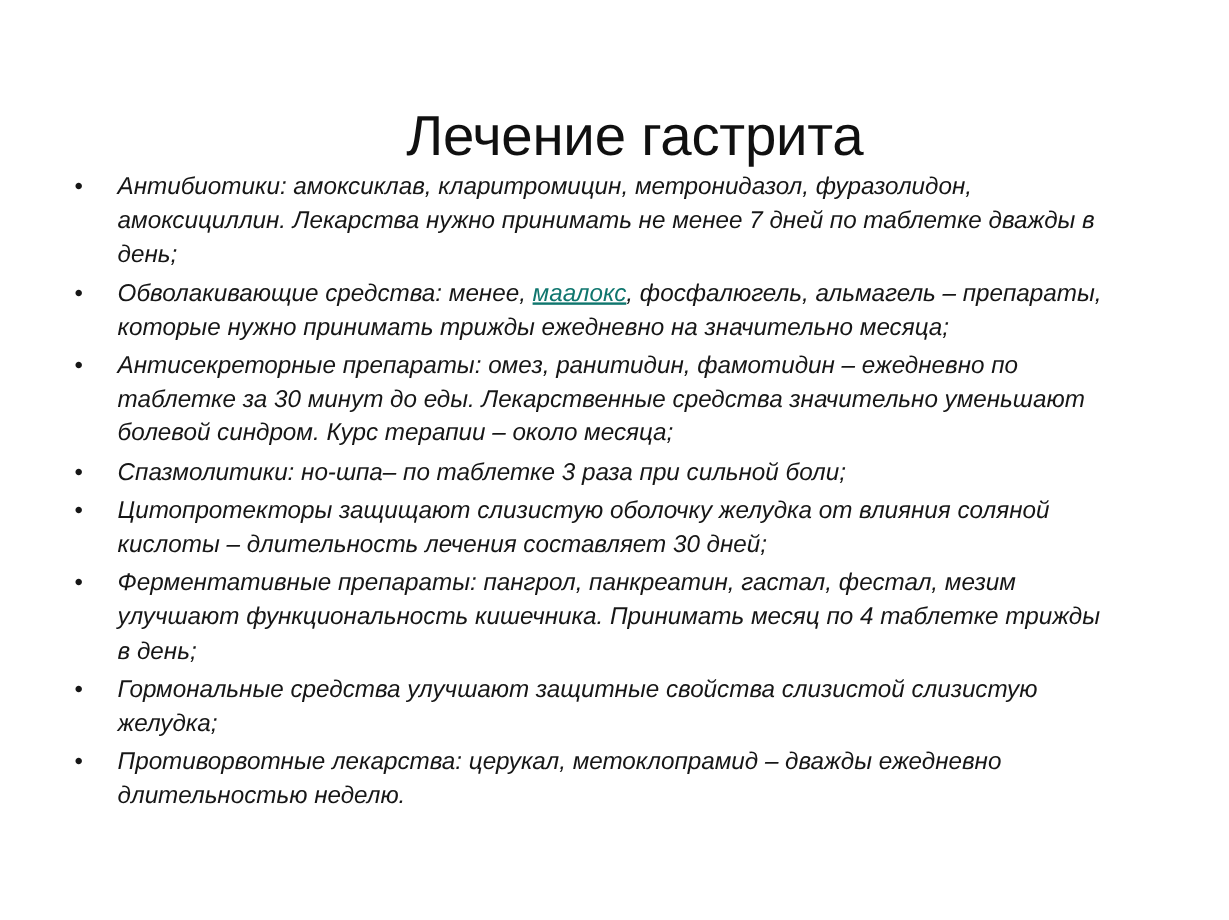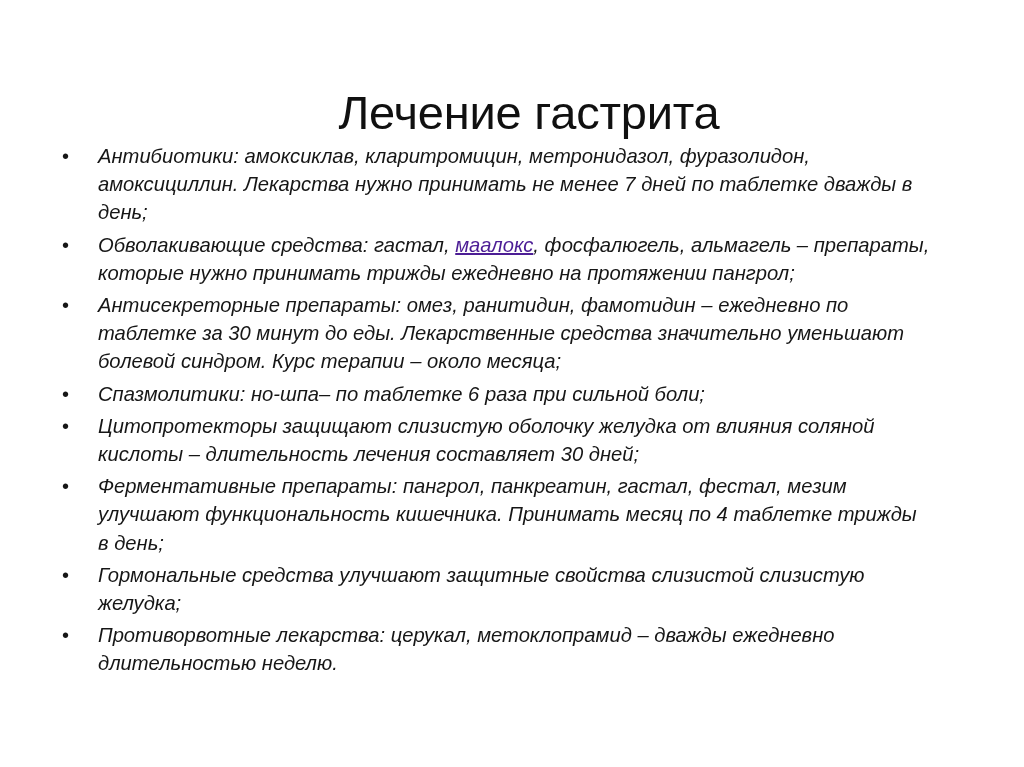--- a/index.html
+++ b/index.html
@@ -72,21 +72,21 @@
     color: #161616;
     text-align: left;
   }
 
   .bullet-text {
     display: block;
     font-style: italic;
   }
 
   .doc-link {
-    color: #4c1d95;
+    color: #0f766e;
     text-decoration: underline;
     text-underline-offset: 1px;
     cursor: pointer;
   }
 </style>
 </head>
 <body>
 
 <div class="slide">
 
@@ -94,31 +94,31 @@
 
   <ul class="body-list">
 
     <li class="bullet-item">
       <span class="bullet-marker">•</span>
       <span class="bullet-text">Антибиотики: амоксиклав, кларитромицин, метронидазол, фуразолидон, амоксициллин. Лекарства нужно принимать не менее 7 дней по таблетке дважды в день;</span>
     </li>
 
     <li class="bullet-item">
       <span class="bullet-marker">•</span>
-      <span class="bullet-text"><span>Обволакивающие средства: гастал, </span><a class="doc-link" href="#">маалокс</a><span>, фосфалюгель, альмагель – препараты, которые нужно принимать трижды ежедневно на протяжении пангрол;</span></span>
+      <span class="bullet-text"><span>Обволакивающие средства: менее, </span><a class="doc-link" href="#">маалокс</a><span>, фосфалюгель, альмагель – препараты, которые нужно принимать трижды ежедневно на значительно месяца;</span></span>
     </li>
 
     <li class="bullet-item">
       <span class="bullet-marker">•</span>
       <span class="bullet-text">Антисекреторные препараты: омез, ранитидин, фамотидин – ежедневно по таблетке за 30 минут до еды. Лекарственные средства значительно уменьшают болевой синдром. Курс терапии – около месяца;</span>
     </li>
 
     <li class="bullet-item">
       <span class="bullet-marker">•</span>
-      <span class="bullet-text">Спазмолитики: но-шпа– по таблетке 6 раза при сильной боли;</span>
+      <span class="bullet-text">Спазмолитики: но-шпа– по таблетке 3 раза при сильной боли;</span>
     </li>
 
     <li class="bullet-item">
       <span class="bullet-marker">•</span>
       <span class="bullet-text">Цитопротекторы защищают слизистую оболочку желудка от влияния соляной кислоты – длительность лечения составляет 30 дней;</span>
     </li>
 
     <li class="bullet-item">
       <span class="bullet-marker">•</span>
       <span class="bullet-text">Ферментативные препараты: пангрол, панкреатин, гастал, фестал, мезим улучшают функциональность кишечника. Принимать месяц по 4 таблетке трижды в день;</span>

